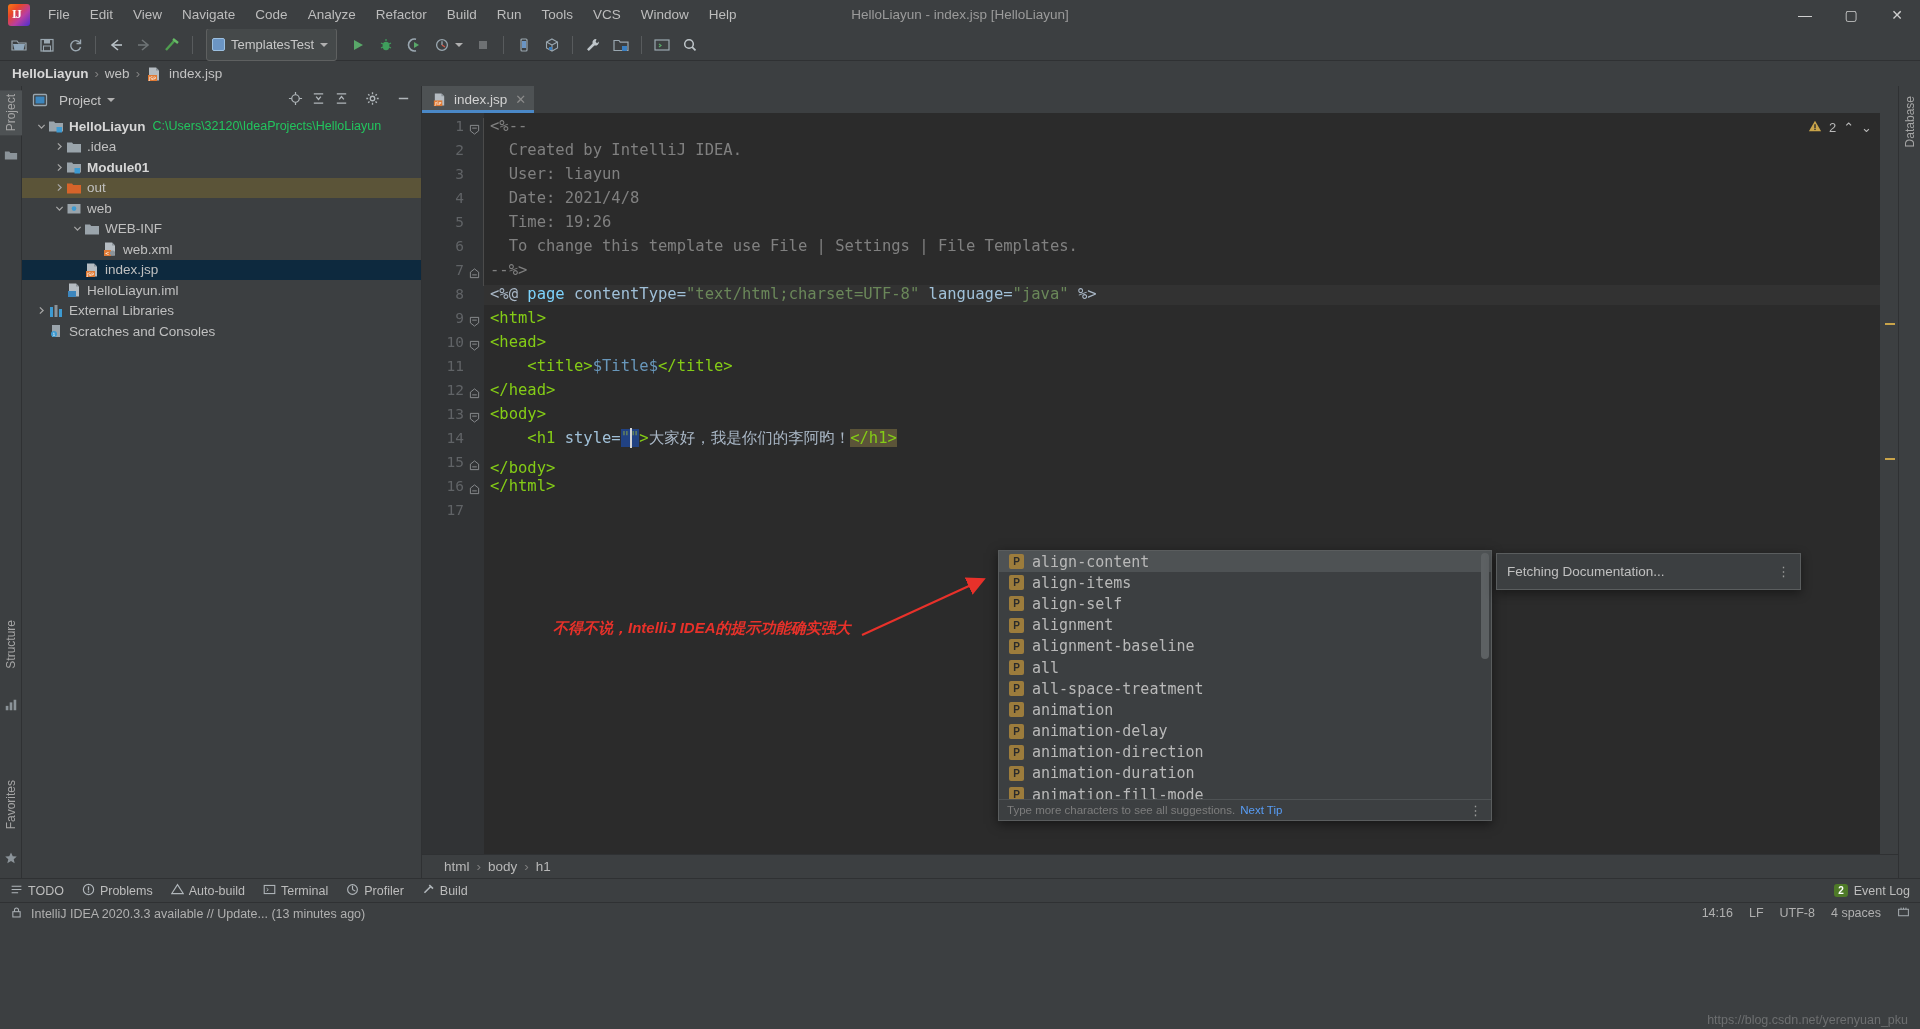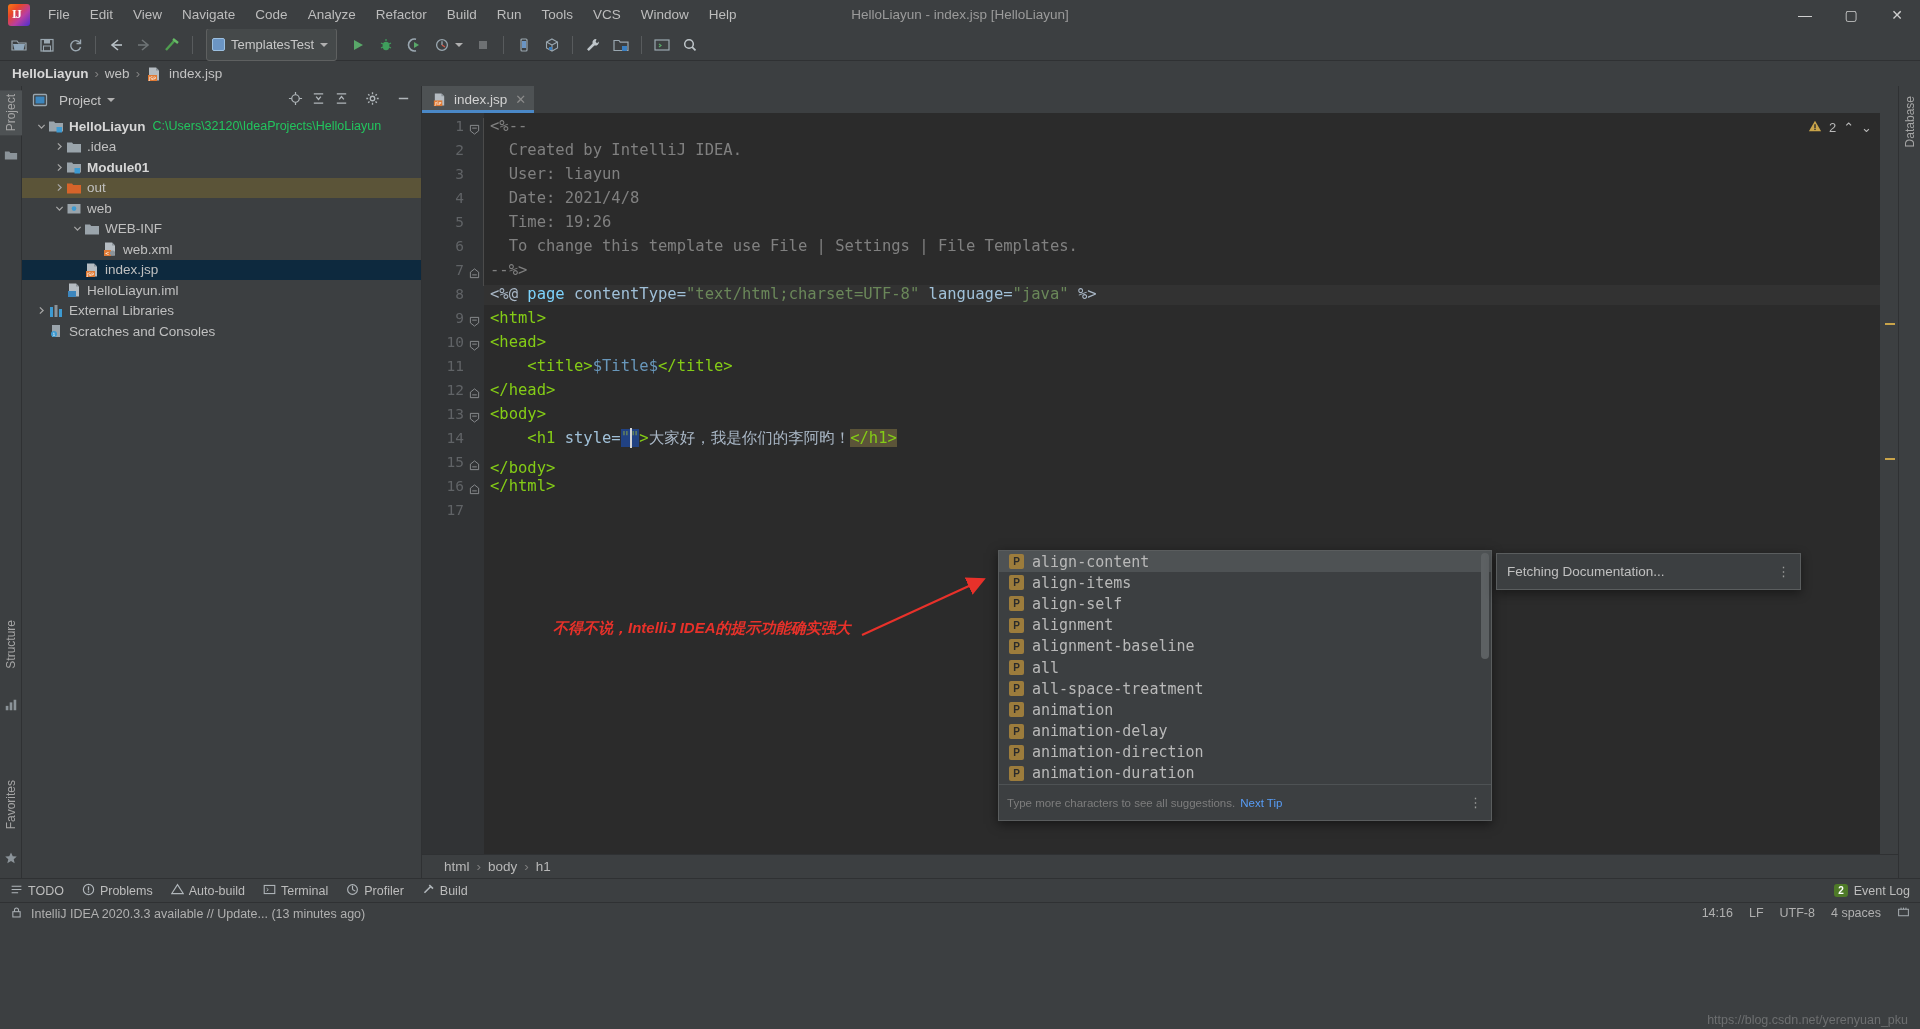--- a/index.html
+++ b/index.html
@@ -115,21 +115,21 @@
      display:flex; flex-direction:column; }
   #aclist { flex:1; overflow:hidden; position:relative; }
   .acrow { height:21.2px; display:flex; align-items:center; padding-left:10px; gap:8px;
       font-size:15px; color:#b9b9b9; }
   .acrow.sel { background:#4e5254; }
   .acbadge { width:15px; height:15px; background:#9c7c3c; border-radius:2px; color:#2b2b2b;
      font-size:10px; font-weight:bold; display:flex; align-items:center; justify-content:center;
      font-family:"Liberation Sans",sans-serif; flex:none;}
   .acname { font-family:"DejaVu Sans Mono","Liberation Mono",monospace; }
   #acscroll { position:absolute; right:2px; top:2px; width:8px; height:106px; background:#5d6163; border-radius:4px;}
-  #acfoot { height:36px; background:#3c3f41; border-top:1px solid #4e5254;
+  #acfoot { height:21px; background:#3c3f41; border-top:1px solid #4e5254;
      display:flex; align-items:center; padding:0 8px; gap:5px; font-size:11.5px; color:#7d7d7d;}
   #acfoot .link { color:#589df6; }
   #acfoot .dots { margin-left:auto; color:#9a9a9a; font-size:13px; letter-spacing:1px;}
 
   
   #docpopup { position:absolute; left:1074px; top:440px; width:305px; height:37px;
      background:#3c3f41; border:1px solid #5a5d5e; display:flex; align-items:center;
      padding:0 10px; z-index:41; box-shadow:0 3px 10px rgba(0,0,0,.45); font-size:13.5px; color:#c0c0c0;}
   #docpopup .dots { margin-left:auto; color:#9a9a9a; font-size:13px;}
 

